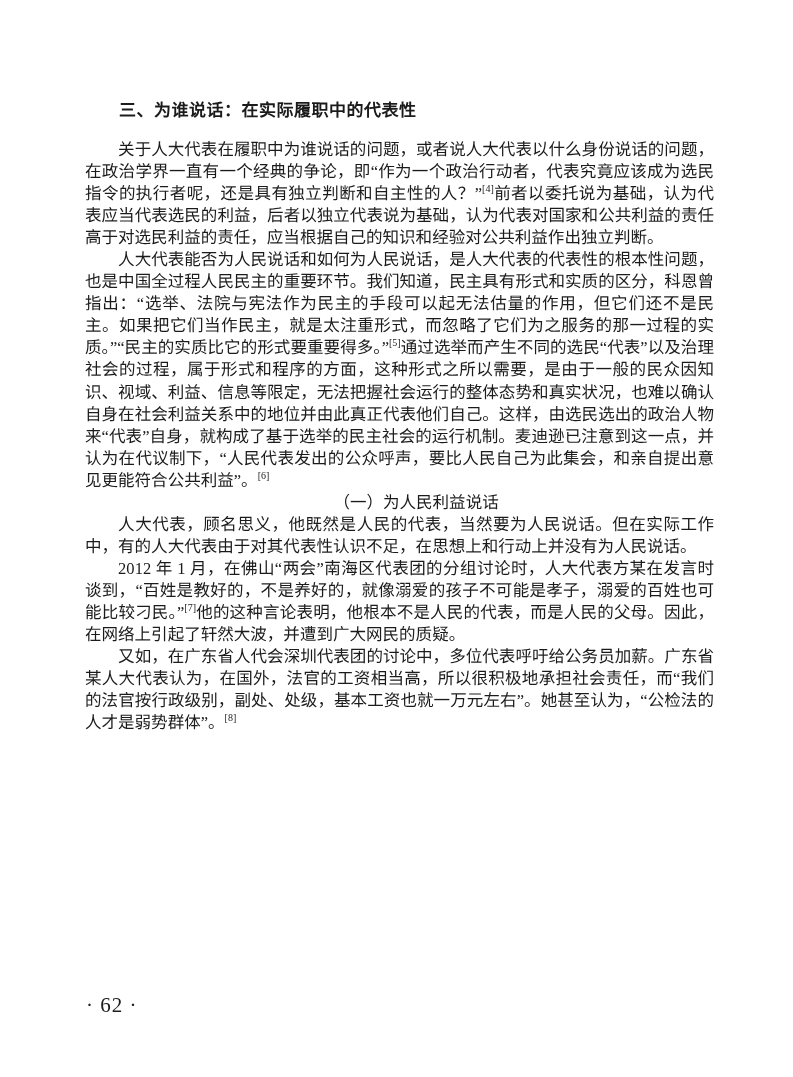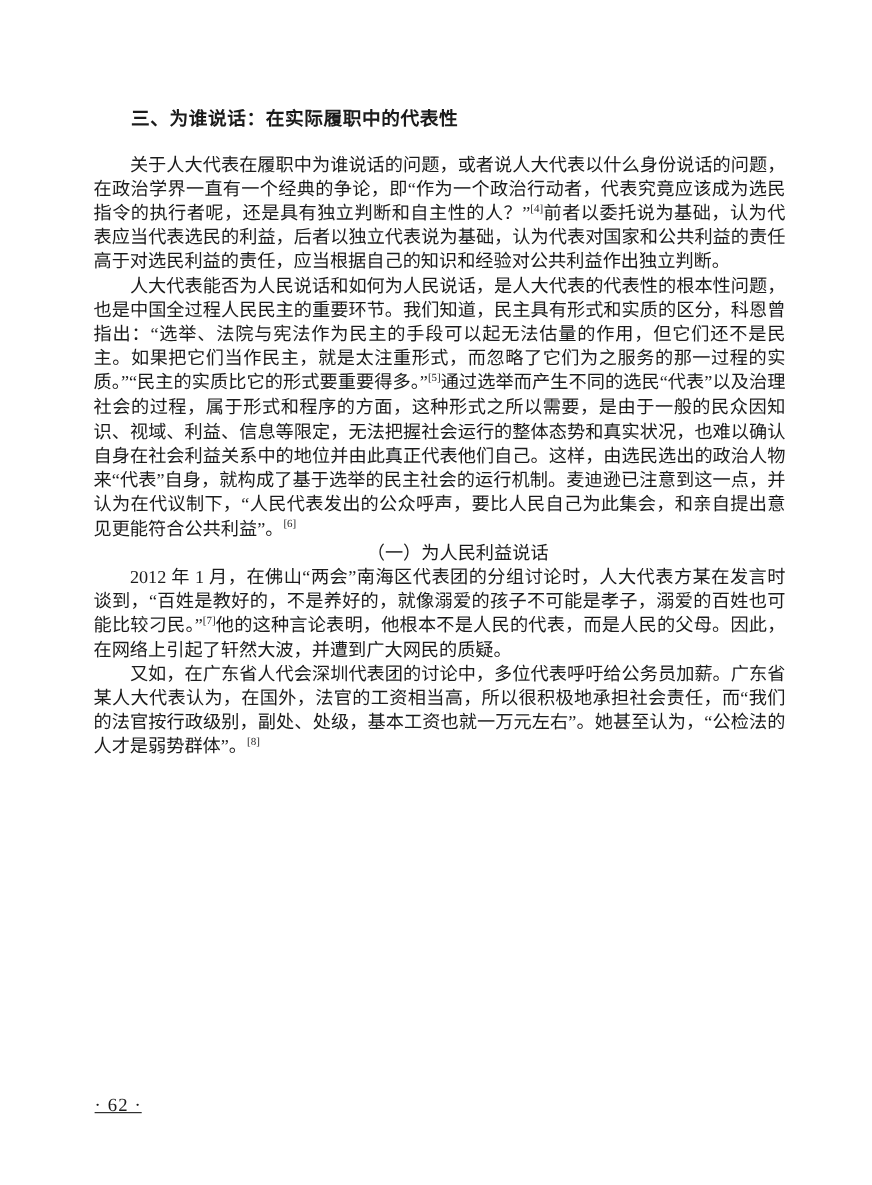--- a/index.html
+++ b/index.html
@@ -21,21 +21,21 @@
     inset: 0;
     background: #ffffff;
   }
   .text-block {
     position: absolute;
     left: 85px;
     top: 100px;
     width: 629px;
   }
   .heading {
-    font-family: Liberation Mono, monospace;
+    font-family: Liberation Serif, serif;
     font-weight: 700;
     font-size: 17px;
     line-height: 22px;
     margin: 0 0 17px 0;
     text-indent: 2em;
     letter-spacing: 0.5px;
   }
   p.body, p.subheading {
     margin: 0;
     font-size: 16.55px;
@@ -51,34 +51,34 @@
   sup.fnref {
     font-size: 10px;
     line-height: 0;
     vertical-align: super;
     letter-spacing: 0;
   }
   .page-number {
     position: absolute;
     left: 86px;
     top: 995px;
-    font-size: 17px;
+    font-size: 21px;
     line-height: 20px;
     letter-spacing: 1px;
-    text-decoration: underline;
   }
 </style>
 </head>
 <body style="color: rgb(27, 27, 27); background: rgb(255, 255, 255);">
 
 <div class="page">
   <div class="text-block">
     <h2 class="heading">三、为谁说话：在实际履职中的代表性</h2>
     <div id="body-text">
         <p class="body"><span>关于人大代表在履职中为谁说话的问题，或者说人大代表以什么身份说话的问题，在政治学界一直有一个经典的争论，即“作为一个政治行动者，代表究竟应该成为选民指令的执行者呢，还是具有独立判断和自主性的人？”</span><sup class="fnref">[4]</sup><span>前者以委托说为基础，认为代表应当代表选民的利益，后者以独立代表说为基础，认为代表对国家和公共利益的责任高于对选民利益的责任，应当根据自己的知识和经验对公共利益作出独立判断。</span></p>
         <p class="body"><span>人大代表能否为人民说话和如何为人民说话，是人大代表的代表性的根本性问题，也是中国全过程人民民主的重要环节。我们知道，民主具有形式和实质的区分，科恩曾指出：“选举、法院与宪法作为民主的手段可以起无法估量的作用，但它们还不是民主。如果把它们当作民主，就是太注重形式，而忽略了它们为之服务的那一过程的实质。”“民主的实质比它的形式要重要得多。”</span><sup class="fnref">[5]</sup><span>通过选举而产生不同的选民“代表”以及治理社会的过程，属于形式和程序的方面，这种形式之所以需要，是由于一般的民众因知识、视域、利益、信息等限定，无法把握社会运行的整体态势和真实状况，也难以确认自身在社会利益关系中的地位并由此真正代表他们自己。这样，由选民选出的政治人物来“代表”自身，就构成了基于选举的民主社会的运行机制。麦迪逊已注意到这一点，并认为在代议制下，“人民代表发出的公众呼声，要比人民自己为此集会，和亲自提出意见更能符合公共利益”。</span><sup class="fnref">[6]</sup></p>
         <p class="subheading"><span>（一）为人民利益说话</span></p>
+        <p class="body"><span>人大代表，顾名思义，他既然是人民的代表，当然要为人民说话。但在实际工作中，有的人大代表由于对其代表性认识不足，在思想上和行动上并没有为人民说话。</span></p>
         <p class="body"><span>2012 年 1 月，在佛山“两会”南海区代表团的分组讨论时，人大代表方某在发言时谈到，“百姓是教好的，不是养好的，就像溺爱的孩子不可能是孝子，溺爱的百姓也可能比较刁民。”</span><sup class="fnref">[7]</sup><span>他的这种言论表明，他根本不是人民的代表，而是人民的父母。因此，在网络上引起了轩然大波，并遭到广大网民的质疑。</span></p>
         <p class="body"><span>又如，在广东省人代会深圳代表团的讨论中，多位代表呼吁给公务员加薪。广东省某人大代表认为，在国外，法官的工资相当高，所以很积极地承担社会责任，而“我们的法官按行政级别，副处、处级，基本工资也就一万元左右”。她甚至认为，“公检法的人才是弱势群体”。</span><sup class="fnref">[8]</sup></p>
       </div>
   </div>
   <div class="page-number">· 62 ·</div>
 </div>
 
 </body></html>

